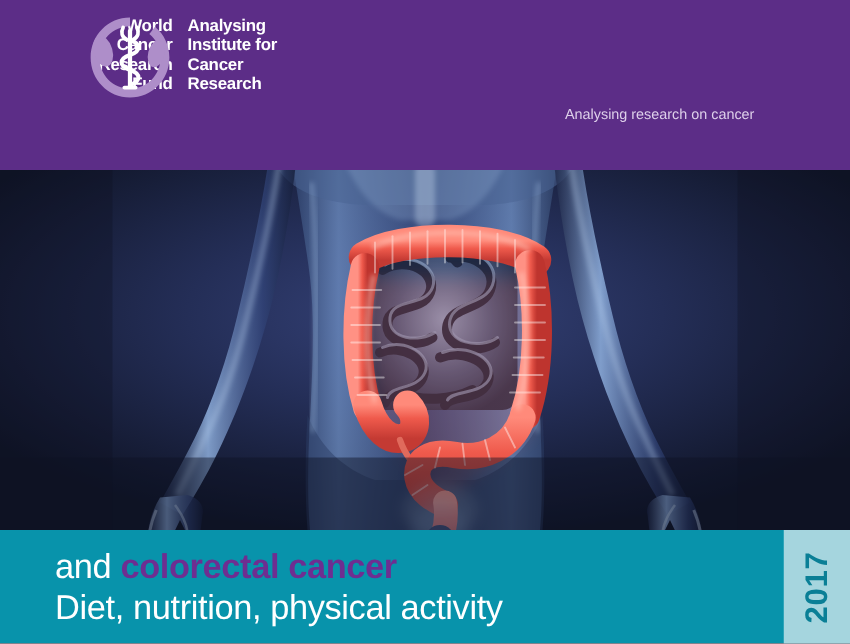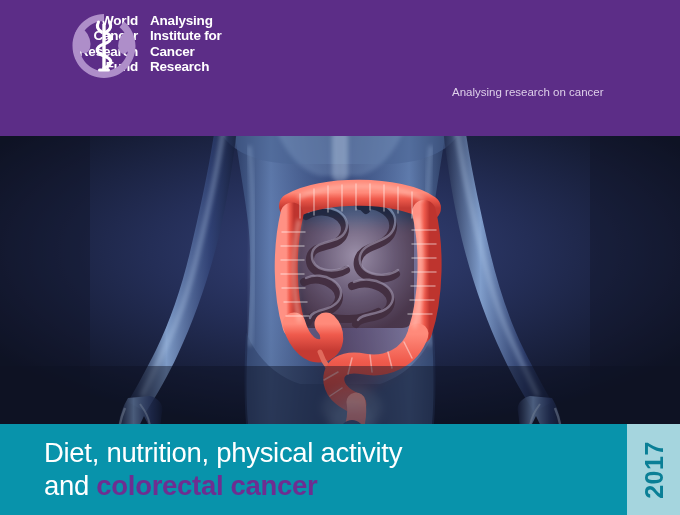--- a/index.html
+++ b/index.html
@@ -386,21 +386,21 @@
       <ellipse cx="352" cy="290" rx="22" ry="26" fill="#9cc0e8" opacity="0.22" filter="url(#softer)"></ellipse>
 
       <rect x="0" y="230" width="680" height="58" fill="#0d1123" opacity="0.45"></rect>
       <rect x="0" y="0" width="90" height="288" fill="#0d1123" opacity="0.35"></rect>
       <rect x="590" y="0" width="90" height="288" fill="#0d1123" opacity="0.35"></rect>
     </svg>
   </div>
 
   <div id="titlebar">
     <div id="title-text">
+      <span class="title-line"><span>and </span><span class="title-accent">colorectal cancer</span></span>
       <span class="title-line">Diet, nutrition, physical activity</span>
-      <span class="title-line"><span>and </span><span class="title-accent">colorectal cancer</span></span>
     </div>
     <div id="year-block">
       <span id="year-text">2017</span>
     </div>
   </div>
 
 </div>
 
 </body></html>

